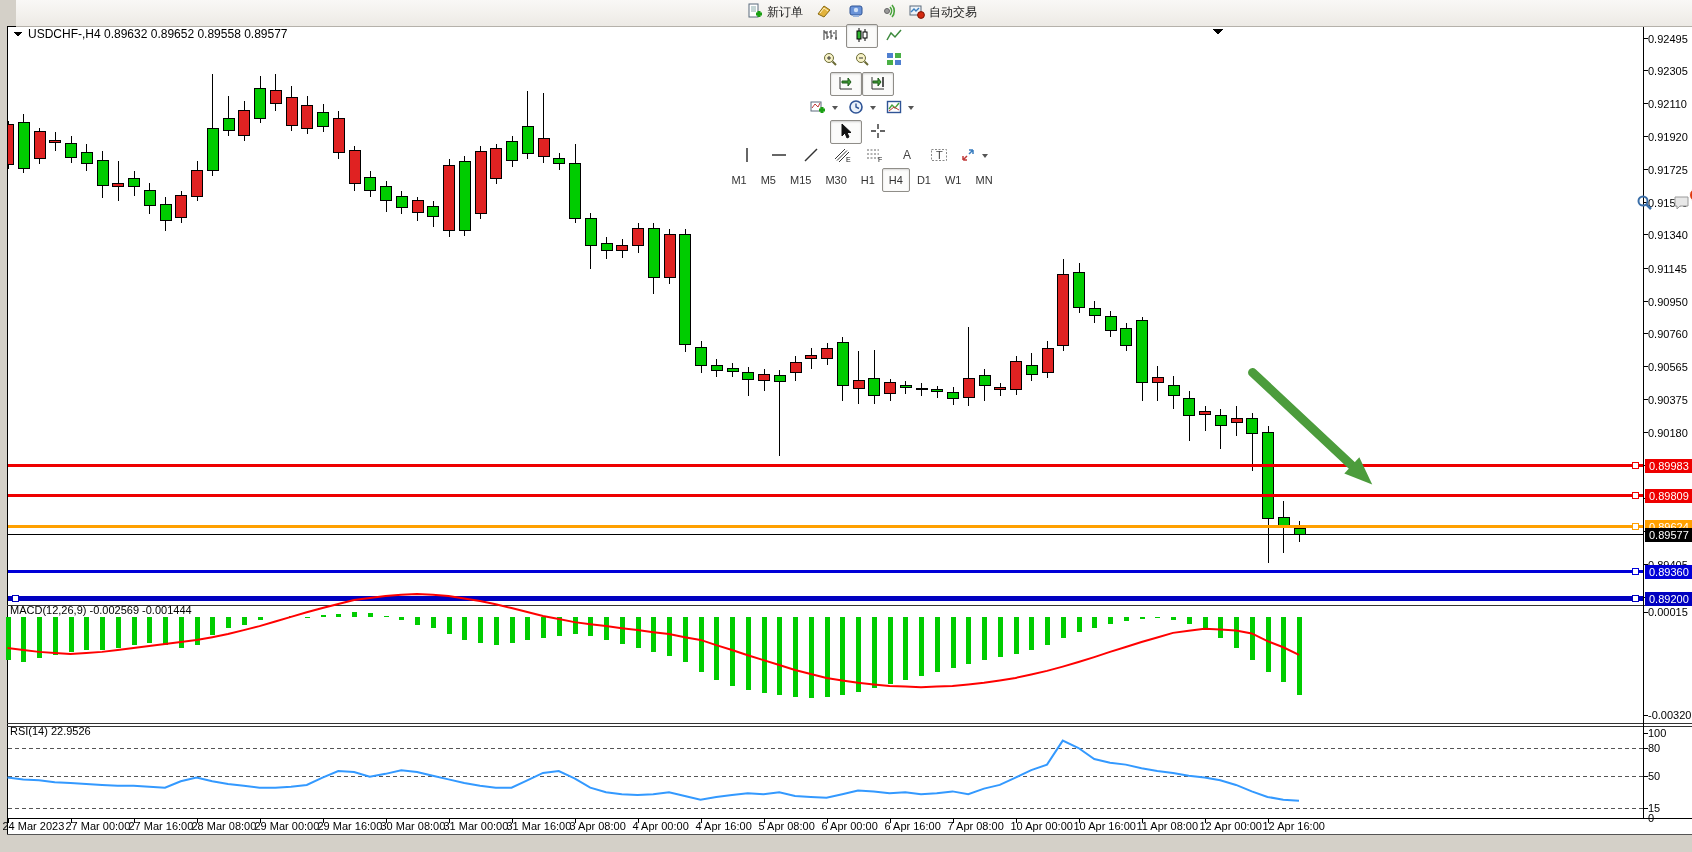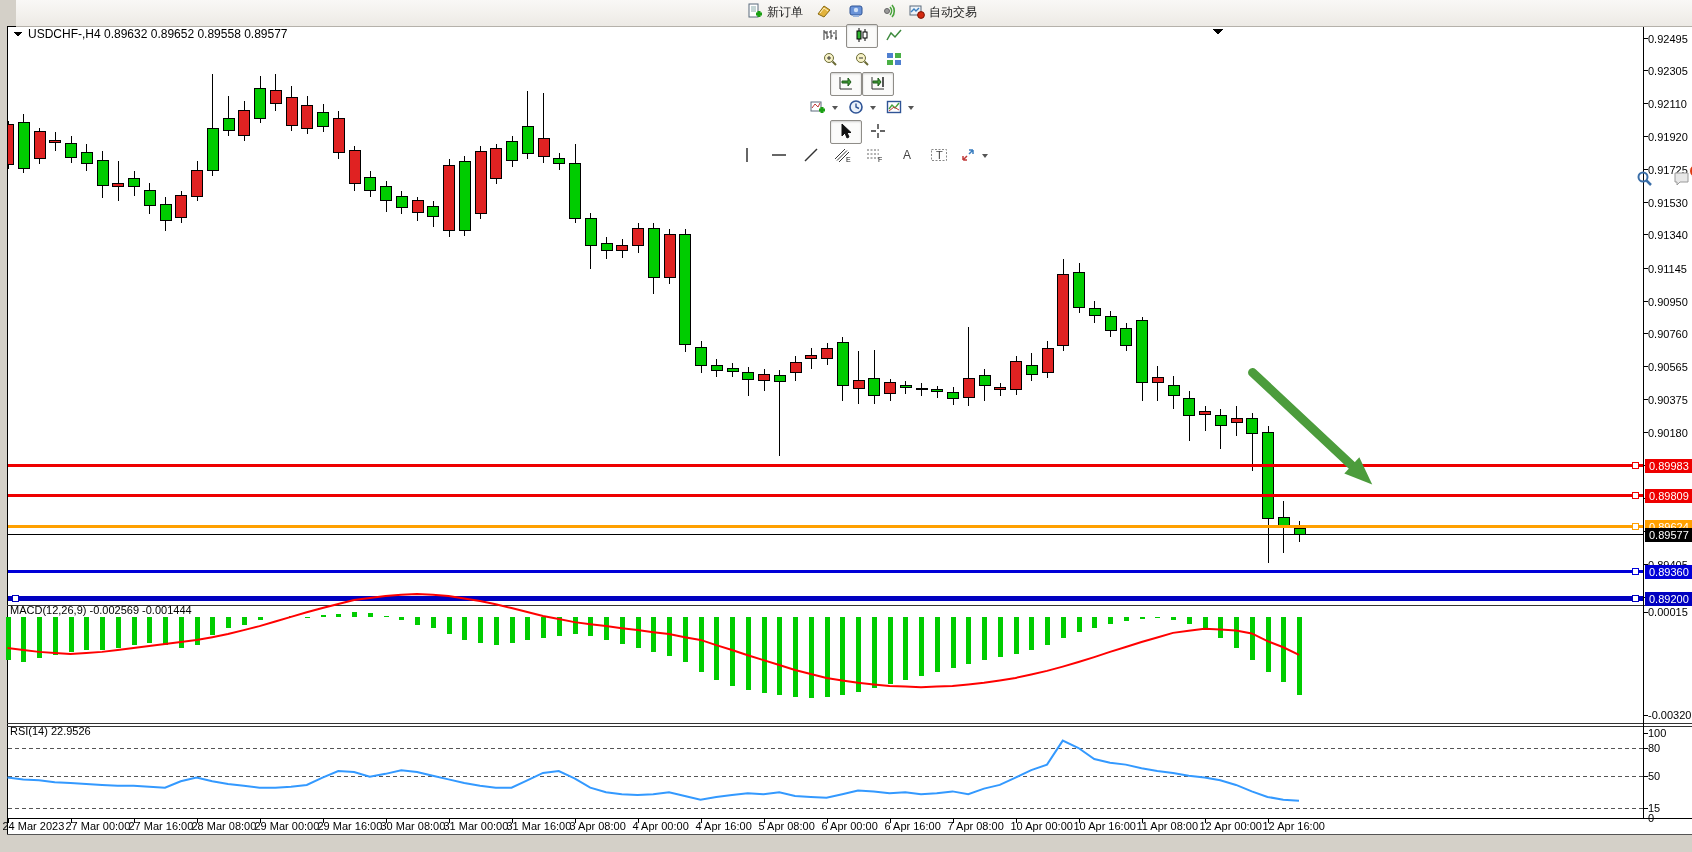--- a/index.html
+++ b/index.html
@@ -263,20 +263,31 @@
       <span>
         <svg width="16" height="16">
             <path d="M3 13 L7 9 M3 13 l0 -4 M3 13 l4 0" stroke="#c03a3a" stroke-width="1.5" fill="none"></path>
             <path d="M13 3 L9 7 M13 3 l-4 0 M13 3 l0 4" stroke="#3a7ec0" stroke-width="1.5" fill="none"></path>
           </svg>
       </span>
       <span class="caret"></span>
     </div>
   </div>
   <div class="sep"></div>
+  <div class="grp" id="tf-row">
+      <span class="tf">M1</span>
+      <span class="tf">M5</span>
+      <span class="tf">M15</span>
+      <span class="tf">M30</span>
+      <span class="tf">H1</span>
+      <span class="tf active">H4</span>
+      <span class="tf">D1</span>
+      <span class="tf">W1</span>
+      <span class="tf">MN</span>
+    </div>
   <div id="tb-right">
     <div class="btn">
       <span>
         <svg width="17" height="17">
             <circle cx="7" cy="7" r="4.5" fill="none" stroke="#3a6ea8" stroke-width="2"></circle>
             <line x1="10.5" y1="10.5" x2="15" y2="15" stroke="#3a6ea8" stroke-width="2.5"></line>
           </svg>
       </span>
     </div>
     <div class="btn chatwrap">

